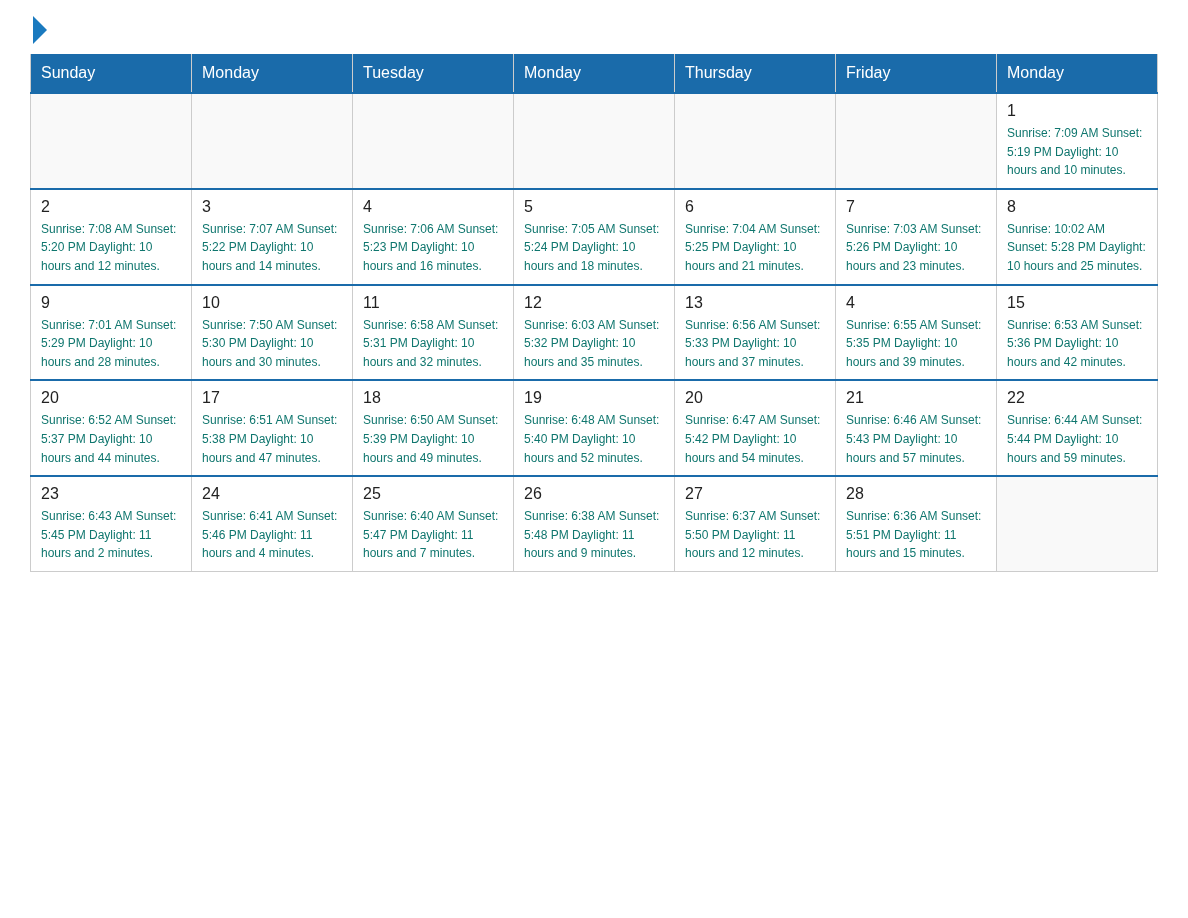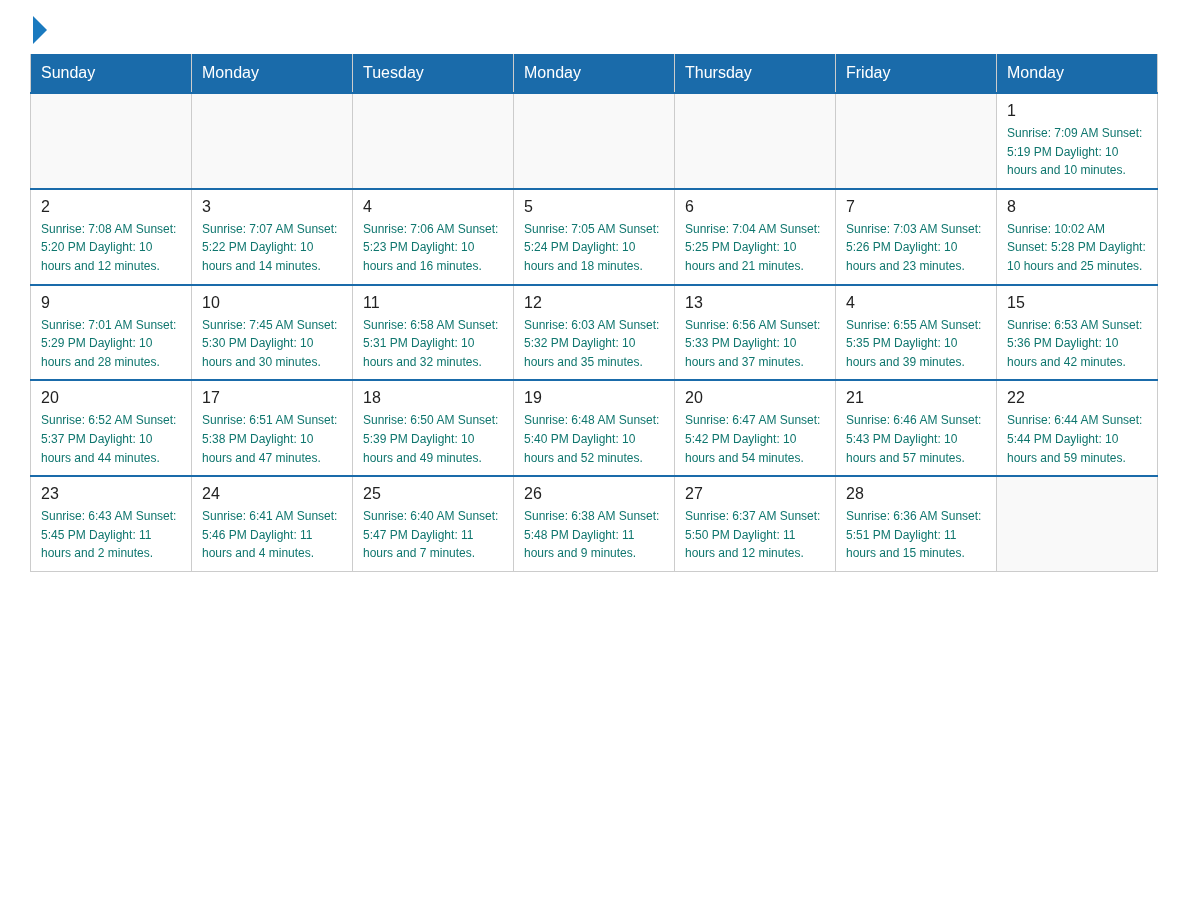--- a/index.html
+++ b/index.html
@@ -200,21 +200,21 @@
       </tr>
       <tr class="week-row">
         <td>
           <span class="day-number">9</span>
           <div class="day-info">Sunrise: 7:01 AM
 Sunset: 5:29 PM
 Daylight: 10 hours and 28 minutes.</div>
         </td>
         <td>
           <span class="day-number">10</span>
-          <div class="day-info">Sunrise: 7:45 AM
+          <div class="day-info">Sunrise: 7:50 AM
 Sunset: 5:30 PM
 Daylight: 10 hours and 30 minutes.</div>
         </td>
         <td>
           <span class="day-number">11</span>
           <div class="day-info">Sunrise: 6:58 AM
 Sunset: 5:31 PM
 Daylight: 10 hours and 32 minutes.</div>
         </td>
         <td>

